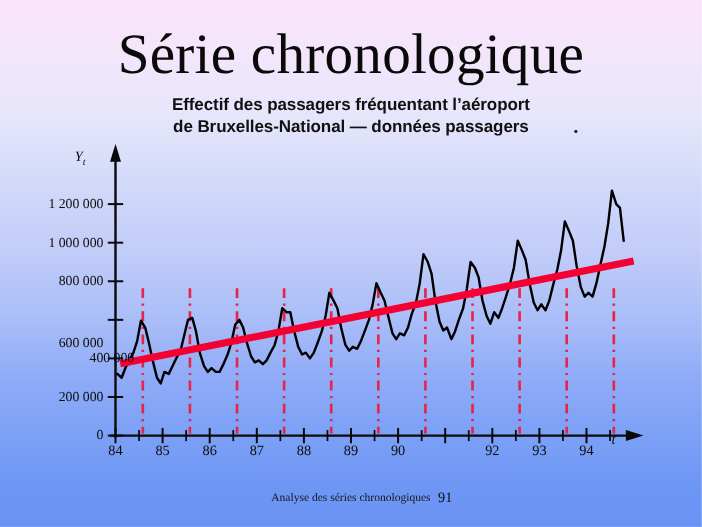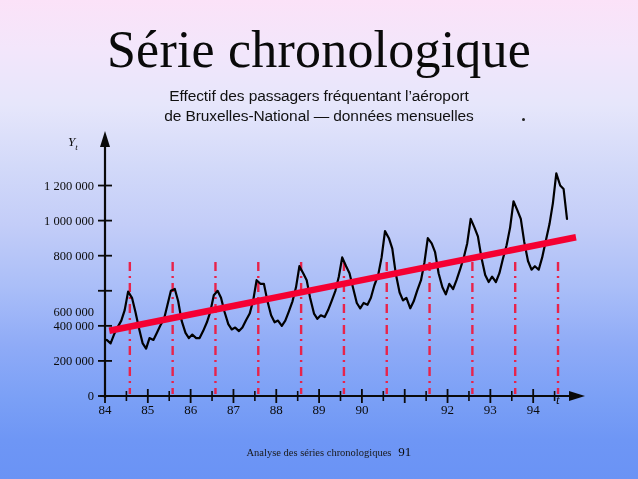--- a/index.html
+++ b/index.html
@@ -27,21 +27,21 @@
     text-align:center;
     font-family:"Liberation Serif",serif;
     font-size:52px;line-height:48px;
     color:#0a0a0a;
     letter-spacing:0.2px;
   }
   #subtitle{
     position:absolute;left:0;right:0;top:86px;
     text-align:center;
     font-family:"Liberation Sans",sans-serif;
-    font-weight:normal;
+    font-weight:bold;
     font-size:15.5px;line-height:20px;
     color:#111;
     letter-spacing:-0.1px;
   }
   #subdot{
     position:absolute;left:522px;top:118px;
     width:3px;height:3px;background:#222;border-radius:50%;
   }
   #caption{
     position:absolute;left:0;right:0;top:447px;
@@ -78,21 +78,21 @@
 </style>
 </head>
 <body>
 
 <div id="slide">
 
   <div id="title">Série chronologique</div>
 
   <div id="subtitle">
     <div>Effectif des passagers fréquentant l’aéroport</div>
-    <div>de Bruxelles-National — données mensuelles</div>
+    <div>de Bruxelles-National — données passagers</div>
   </div>
   <div id="subdot"></div>
 
   <div id="yaxisname"><span>Y</span><sub>t</sub></div>
   <div id="xaxisname">t</div>
 
   <svg id="plot" viewBox="0 0 638 479" preserveAspectRatio="none">
     <g>
       <line id="yaxis" x1="105" y1="140" x2="105" y2="398" stroke="#0a0a0a" stroke-width="2.2"></line>
       <polygon id="yarrow" points="105,131 100,147 110,147" fill="#0a0a0a"></polygon>
@@ -145,21 +145,21 @@
         <line x1="515.1981818181787" y1="262" x2="515.1981818181787" y2="394" stroke="#e8234a" stroke-width="2.4" stroke-dasharray="9,5,2,5"></line>
         <line x1="558.0163636363606" y1="262" x2="558.0163636363606" y2="394" stroke="#e8234a" stroke-width="2.4" stroke-dasharray="9,5,2,5"></line>
       </g>
     <polyline id="dataline" fill="none" stroke="#000000" stroke-width="2.2" stroke-linejoin="round" stroke-linecap="round" points="106.7,339.9 110.6,343.4 114.0,334.6 117.4,327.6 121.3,320.6 124.7,310.1 128.1,291.6 132.0,297.8 135.4,311.8 138.8,327.6 142.7,343.4 146.1,348.6 149.5,338.1 153.4,339.9 156.8,332.9 160.2,325.8 164.1,318.8 167.5,304.8 170.9,290.8 174.8,289.0 178.2,301.3 181.6,320.6 185.5,332.9 188.9,338.1 192.3,334.6 196.2,338.1 199.6,338.1 203.1,331.1 206.9,322.3 210.3,311.8 213.8,295.2 217.6,290.8 221.0,297.8 224.5,311.8 228.3,324.1 231.7,329.4 235.2,327.6 239.0,331.1 242.4,327.6 245.9,320.6 249.7,313.6 253.2,300.4 256.6,280.2 260.4,283.8 263.9,283.8 267.3,300.4 271.1,315.3 274.6,322.3 278.0,320.6 281.8,325.8 285.3,320.6 288.7,311.8 292.5,301.3 296.0,287.3 299.4,266.2 303.2,273.2 306.7,280.2 310.1,297.8 314.0,313.6 317.4,318.8 320.8,315.3 324.7,317.1 328.1,310.1 331.5,301.3 335.4,290.8 338.8,276.7 342.2,257.4 346.1,266.2 349.5,273.2 352.9,287.3 356.8,303.0 360.2,308.3 363.6,303.0 367.5,304.8 370.9,297.8 374.3,285.5 378.2,275.0 381.6,257.4 385.0,231.1 388.9,238.2 392.3,248.7 395.7,273.2 399.6,292.5 403.0,300.4 406.4,297.8 410.3,308.3 413.7,301.3 417.1,290.8 421.0,280.2 424.4,262.7 427.8,238.2 431.7,243.4 435.1,252.2 438.6,273.2 442.4,287.3 445.8,294.3 449.3,283.8 453.1,289.0 456.5,280.2 460.0,269.7 463.8,257.4 467.2,243.4 470.7,218.9 474.5,227.6 477.9,236.4 481.4,257.4 485.2,275.0 488.7,282.0 492.1,276.7 495.9,282.0 499.4,273.2 502.8,259.2 506.6,245.2 510.1,227.6 513.5,201.3 517.3,210.1 520.8,218.9 524.2,241.7 528.0,261.0 531.5,269.7 534.9,266.2 538.7,269.7 542.2,257.4 545.6,241.7 549.5,224.1 552.9,203.1 556.3,173.3 560.2,185.5 563.6,189.0 567.0,218.9"></polyline>
     <line id="trendline" x1="109.28181818181429" y1="330.75692307692304" x2="576" y2="237.27692307692308" stroke="#f50032" stroke-width="6.5" stroke-linecap="butt"></line>
   </svg>
 
   <div id="ylabels">
       <div class="ylab" style="top: 396px; left: 0px; width: 94px;">0</div>
       <div class="ylab" style="top: 360.923px; left: 0px; width: 94px;">200 000</div>
-      <div class="ylab" style="top: 325.846px; left: 0px; width: 94px;">400 000</div>
+      <div class="ylab" style="top: 325.846px; left: 0px; width: 94px; padding-left: 28px;">400 000</div>
       <div class="ylab" style="top: 290.769px; left: 0px; width: 94px; margin-top: 21px;">600 000</div>
       <div class="ylab" style="top: 255.692px; left: 0px; width: 94px;">800 000</div>
       <div class="ylab" style="top: 220.615px; left: 0px; width: 94px;">1 000 000</div>
       <div class="ylab" style="top: 185.538px; left: 0px; width: 94px;">1 200 000</div>
     </div>
   <div id="xlabels">
       <div class="xlab" style="left: 105px; top: 402px;">84</div>
       <div class="xlab" style="left: 147.818px; top: 402px;">85</div>
       <div class="xlab" style="left: 190.636px; top: 402px;">86</div>
       <div class="xlab" style="left: 233.455px; top: 402px;">87</div>

